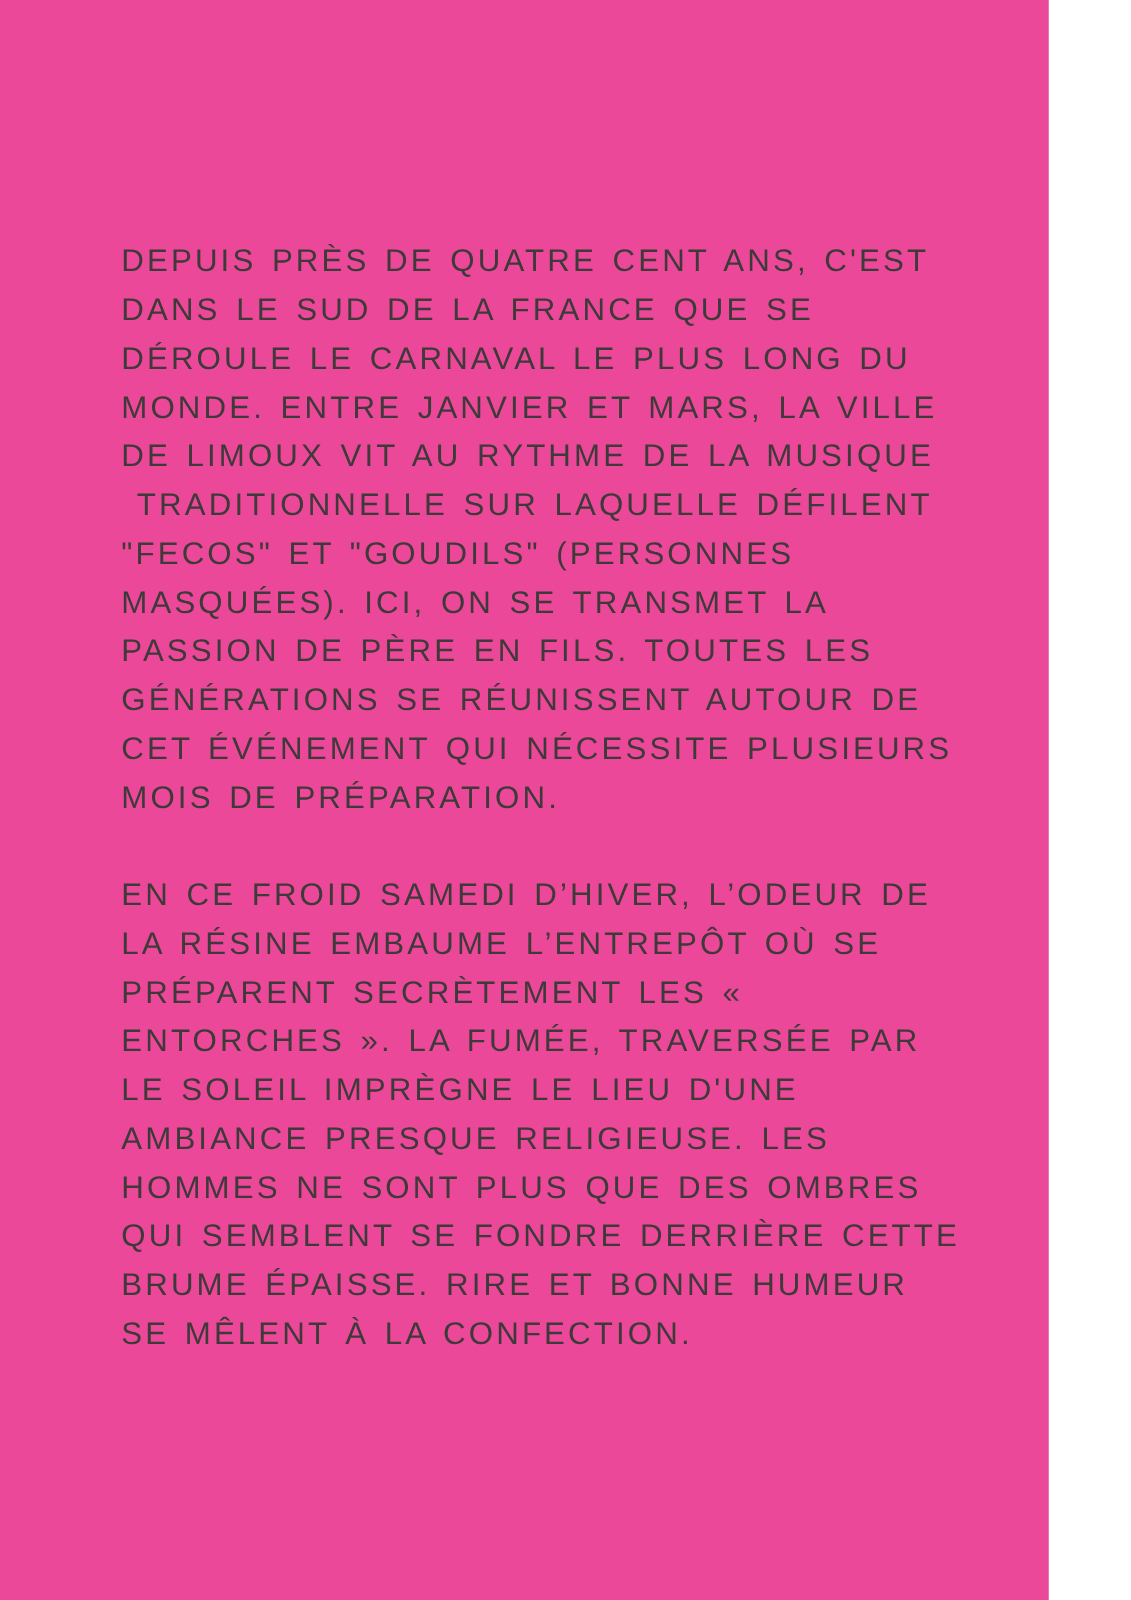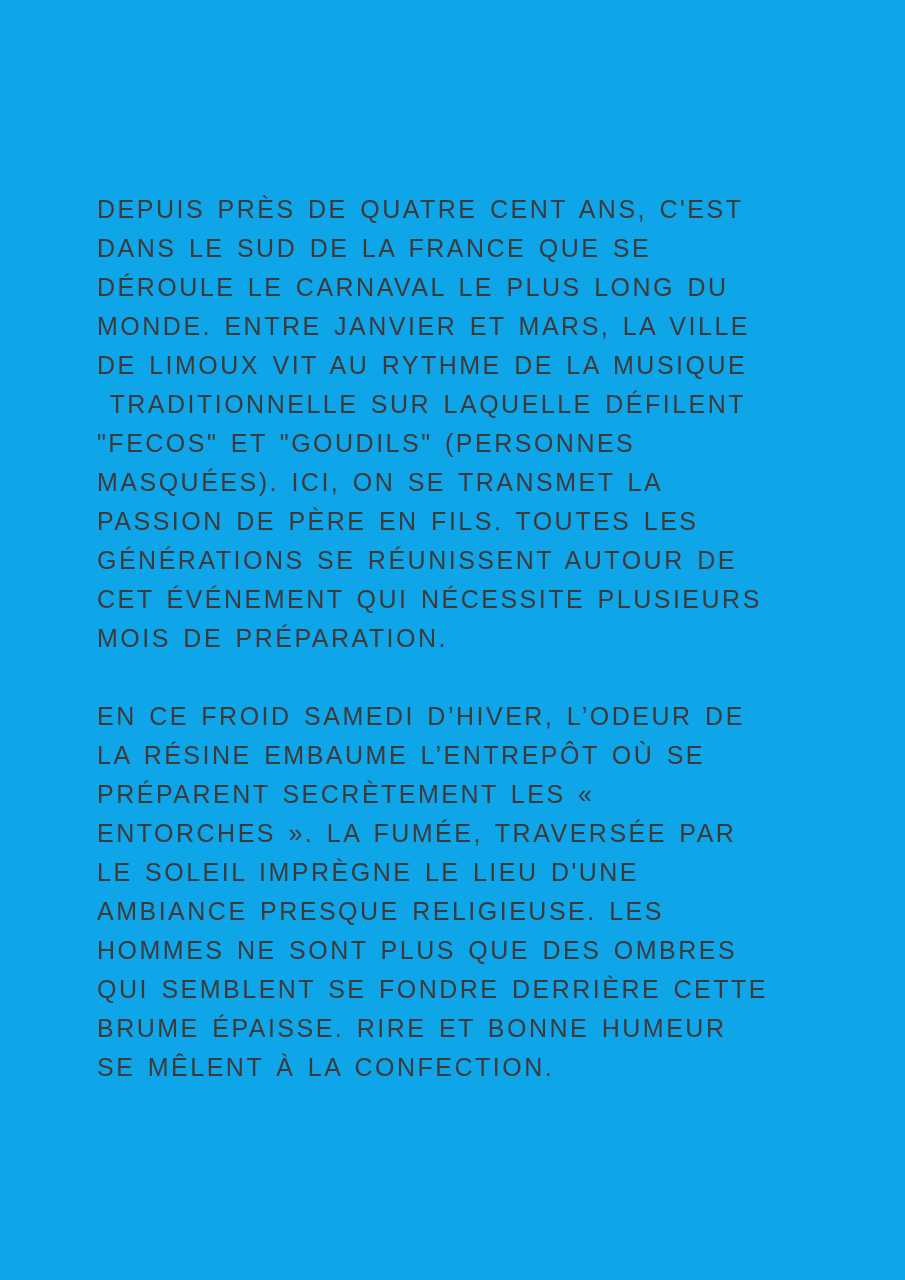--- a/index.html
+++ b/index.html
@@ -2,23 +2,23 @@
 <html><head>
 <meta charset="utf-8">
 <style>
   html, body {
     margin: 0;
     padding: 0;
     background: #ffffff;
   }
   .page {
     position: relative;
-    width: 905px;
+    width: 839px;
     height: 1280px;
-    background: #0ea5e9;
+    background: #ec4899;
     overflow: hidden;
     font-family: "Liberation Sans", sans-serif;
   }
   .article {
     position: absolute;
     left: 97px;
     top: 190px;
     width: 800px;
   }
   .article p {

